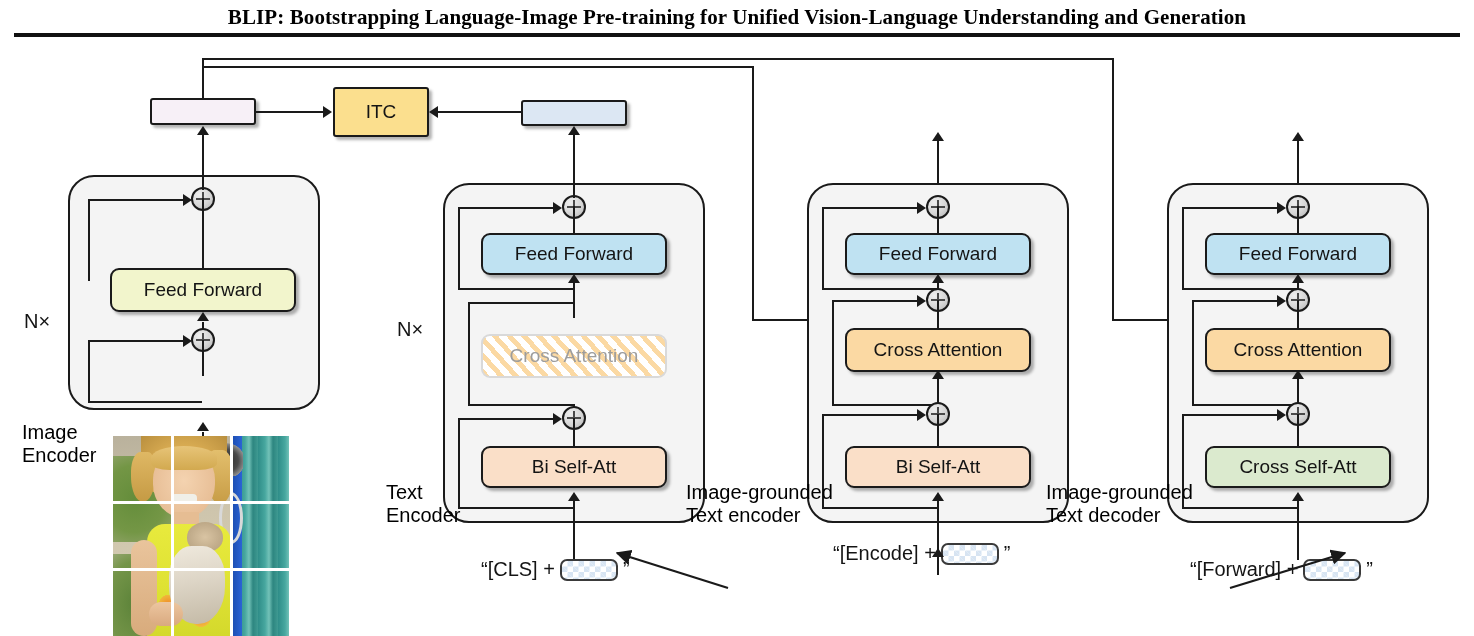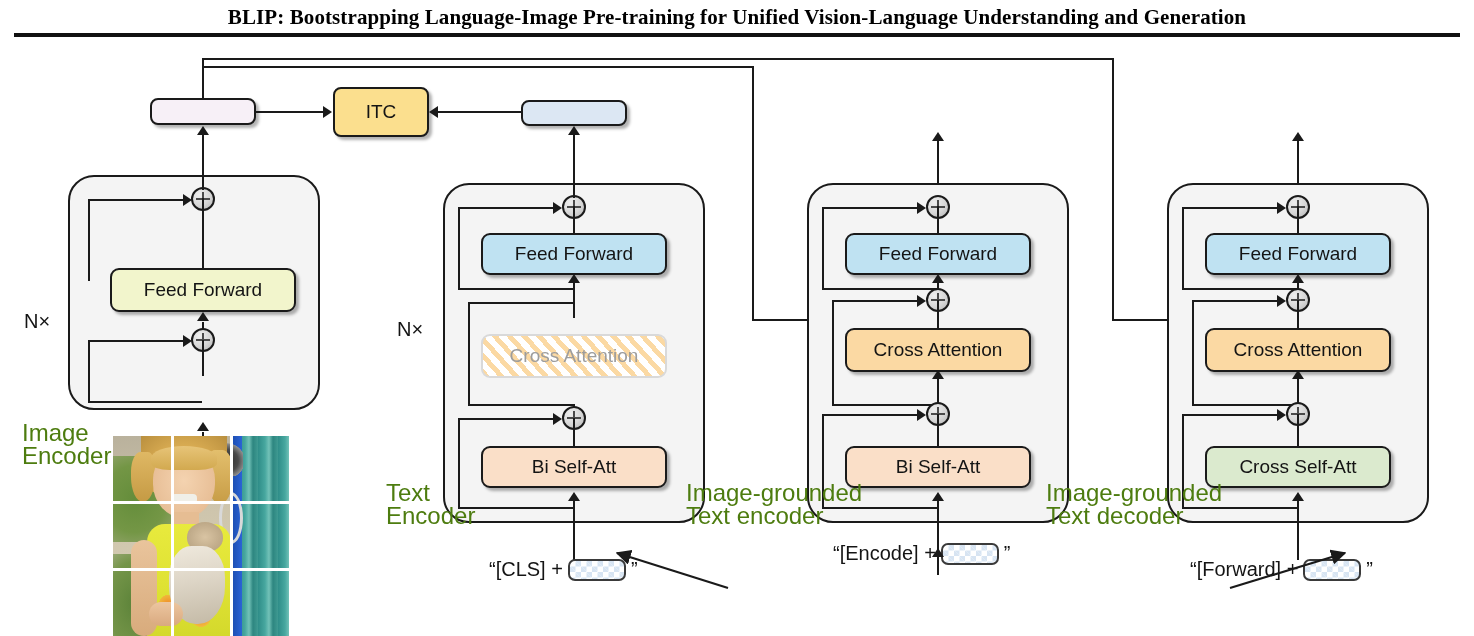--- a/index.html
+++ b/index.html
@@ -30,40 +30,40 @@
          border-left:9px solid #1a1a1a;}
   .ah.left{border-top:6px solid transparent;border-bottom:6px solid transparent;
          border-right:9px solid #1a1a1a;}
 
   
   .blk{
     position:absolute;box-sizing:border-box;border:2px solid #1a1a1a;
     display:flex;align-items:center;justify-content:center;
     font-size:19px;color:#141414;border-radius:9px;
   }
-  .blk.sq{border-radius:8px;justify-content:center;}
+  .blk.sq{border-radius:3px;justify-content:center;}
   .shadow{box-shadow:3px 3px 3px rgba(0,0,0,.30);}
 
   .container{
     position:absolute;box-sizing:border-box;border:2.5px solid #1a1a1a;
     background:#f4f4f4;border-radius:26px;
   }
 
   
   .plus{
     position:absolute;width:24px;height:24px;border-radius:50%;
     border:2px solid #1a1a1a;box-sizing:border-box;
     background:radial-gradient(circle at 32% 28%,#efefef 0%,#d6d6d6 55%,#b4b4b4 100%);
   }
   .plus:before,.plus:after{content:"";position:absolute;background:#4a4a4a;}
   .plus:before{left:3px;top:9px;width:14px;height:2px;}
   .plus:after{top:3px;left:9px;width:2px;height:14px;}
 
   
-  .lbl{position:absolute;font-size:24px;line-height:23px;color:#4d7c0f;white-space:pre;}
+  .lbl{position:absolute;font-size:20px;line-height:23px;color:#000000;white-space:pre;}
   .nx{position:absolute;font-size:20px;color:#141414;}
 
   
   .chip{
     position:absolute;box-sizing:border-box;border:2px solid #3a3a3a;border-radius:7px;
     background-color:#ffffff;
     background-image:
       linear-gradient(45deg,#d7e4f2 25%,transparent 25%,transparent 75%,#d7e4f2 75%),
       linear-gradient(45deg,#d7e4f2 25%,transparent 25%,transparent 75%,#d7e4f2 75%);
     background-size:11px 11px;background-position:0 0,5.5px 5.5px;
@@ -272,21 +272,21 @@
   </div>
 
   <div class="ln h" style="left:458px;top:467px;width:115px;"></div>
   <div class="ln v" style="left:573px;top:460px;height:60px;"></div>
   <div class="ah up" style="left:568px;top:452px;"></div>
 
   <div class="nx" style="left:397px;top:278px;">N×</div>
   <div class="lbl" style="left:386px;top:441px;">Text
 Encoder</div>
 
-  <div class="tokline" style="left:481px;top:518px;margin-left:8px;">
+  <div class="tokline" style="left:481px;top:518px;">
     <span>“[CLS] +</span>
     <span class="chip" style="position:relative;display:inline-block;width:58px;height:22px;"></span>
     <span>”</span>
   </div>
 
   <div class="ln v" style="left:937px;top:100px;height:44px;"></div>
   <div class="ah up" style="left:932px;top:92px;"></div>
 
   <div class="container" style="left:807px;top:143px;width:262px;height:340px;"></div>
 

